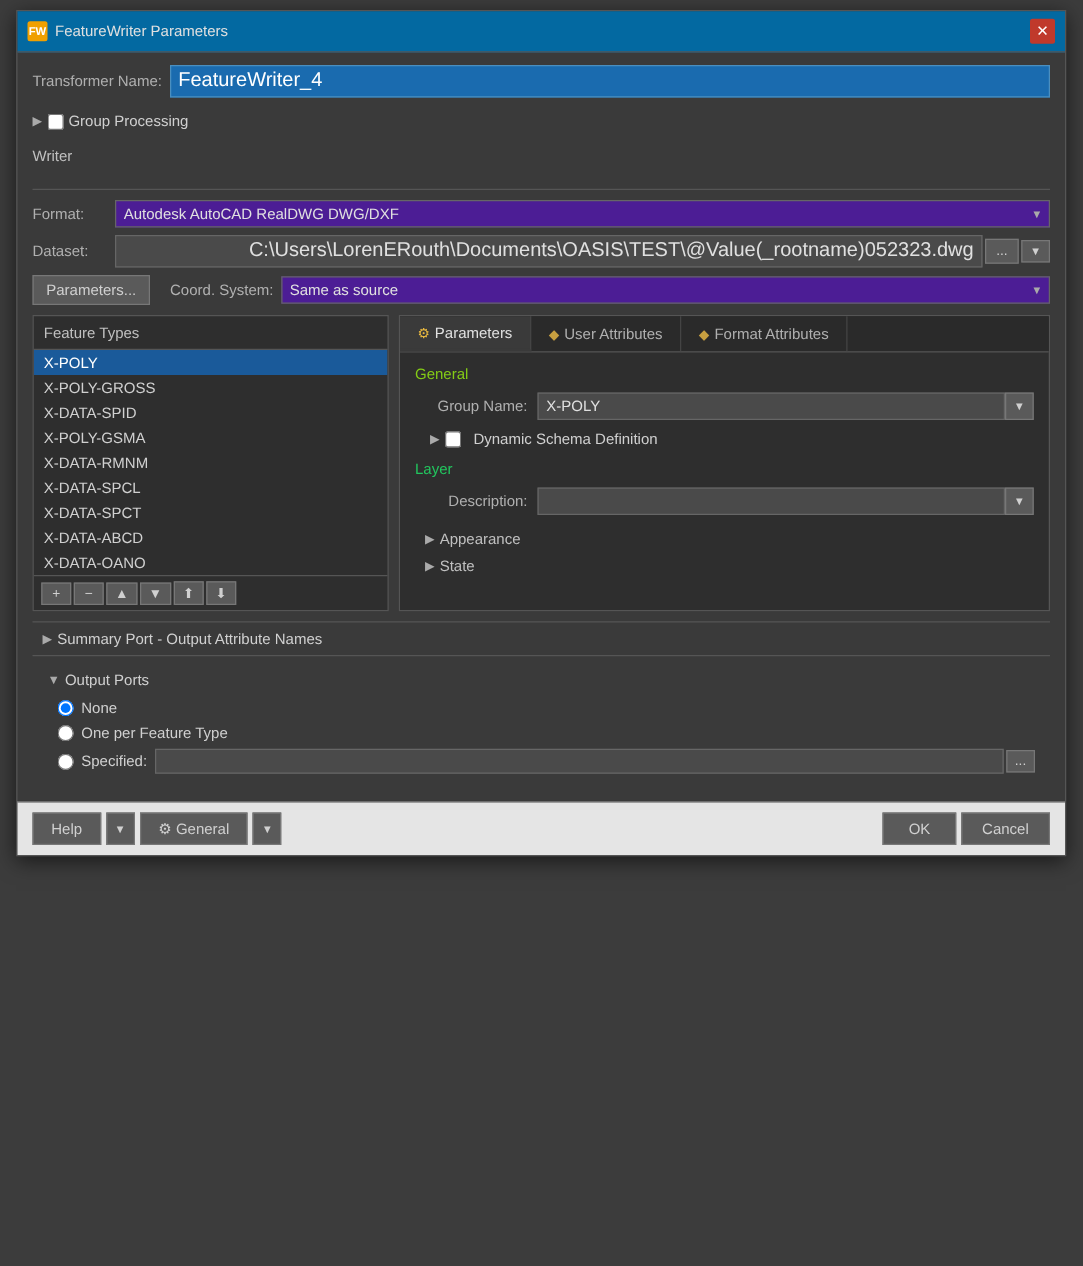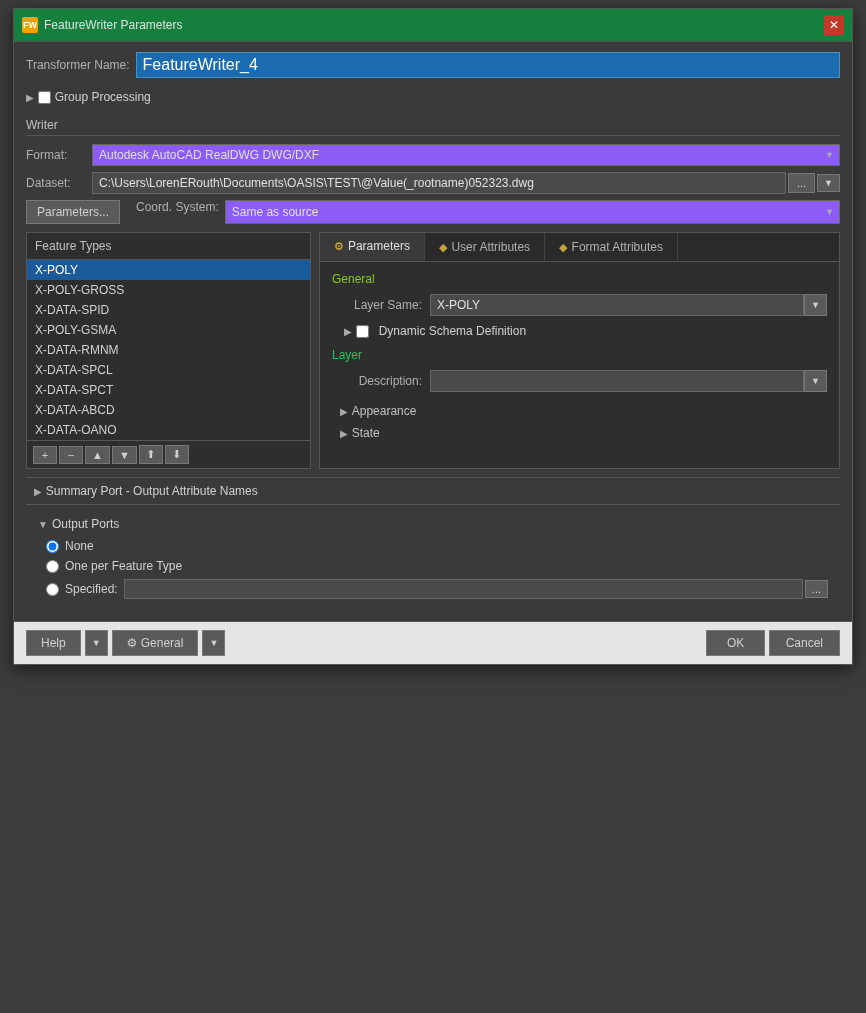--- a/index.html
+++ b/index.html
@@ -12,21 +12,21 @@
       min-height: 1013px;
     }
     .dialog {
       width: 840px;
       margin: 8px auto;
       background: #3a3a3a;
       border: 1px solid #555;
       box-shadow: 0 4px 16px rgba(0,0,0,0.6);
     }
     .title-bar {
-      background: #15803d;
+      background: #0369a1;
       display: flex;
       align-items: center;
       padding: 6px 8px;
       border-bottom: 1px solid #555;
       user-select: none;
     }
     .title-bar-icon {
       width: 16px; height: 16px;
       background: #f0a000;
       border-radius: 2px;
@@ -79,21 +79,21 @@
     }
     .expand-arrow {
       color: #aaa;
       margin-right: 4px;
       font-size: 10px;
     }
     .section-header {
       color: #c0c0c0;
       font-size: 12px;
       border-bottom: 1px solid #555;
-      padding-bottom: 3px;
+      padding-bottom: 19px;
       margin-bottom: 8px;
     }
     .writer-section {
       margin-bottom: 8px;
     }
     .field-row {
       display: flex;
       align-items: center;
       margin-bottom: 6px;
     }
@@ -102,21 +102,21 @@
       margin-right: 6px;
       min-width: 60px;
     }
     .dropdown-wrap {
       flex: 1;
       position: relative;
       display: flex;
     }
     .dropdown-wrap select {
       flex: 1;
-      background: #8b5cf6;
+      background: #4c1d95;
       border: 1px solid #666;
       color: #e0e0e0;
       padding: 3px 6px;
       font-size: 12px;
       appearance: none;
       -webkit-appearance: none;
       cursor: pointer;
       outline: none;
     }
     .dropdown-wrap::after {
@@ -138,22 +138,23 @@
       color: #b0b0b0;
       margin-right: 6px;
       min-width: 60px;
     }
     .path-input {
       flex: 1;
       background: #4a4a4a;
       border: 1px solid #666;
       color: #e0e0e0;
       padding: 3px 6px;
-      font-size: 12px;
+      font-size: 16px;
       outline: none;
+      text-align: right;
     }
     .path-btn {
       background: #5a5a5a;
       border: 1px solid #777;
       color: #d0d0d0;
       padding: 3px 8px;
       cursor: pointer;
       font-size: 11px;
       margin-left: 2px;
     }
@@ -161,20 +162,21 @@
       background: #5a5a5a;
       border: 1px solid #777;
       color: #d0d0d0;
       padding: 3px 6px;
       cursor: pointer;
       font-size: 9px;
       margin-left: 2px;
     }
     .params-coord-row {
       display: flex;
+      align-items: center;
       margin-bottom: 0;
     }
     .params-btn {
       background: #5a5a5a;
       border: 1px solid #777;
       color: #d0d0d0;
       padding: 4px 10px;
       cursor: pointer;
       font-size: 12px;
     }
@@ -515,21 +517,21 @@
           <div class="tab">
             <span class="tab-icon format-icon">◆</span>
             <span>Format Attributes</span>
           </div>
         </div>
 
         <div class="panel-content">
           <div class="panel-section-label">General</div>
 
           <div class="panel-field-row">
-            <span class="panel-field-label">Layer Same:</span>
+            <span class="panel-field-label">Group Name:</span>
             <div class="panel-input-wrap">
               <input class="panel-input" type="text" value="X-POLY" style="">
               <button class="panel-dropdown-btn">▼</button>
             </div>
           </div>
 
           <div class="checkbox-row">
             <span class="expand-arrow">▶</span>
             <input type="checkbox" style="">
             <span style="margin-left:4px;">Dynamic Schema Definition</span>

